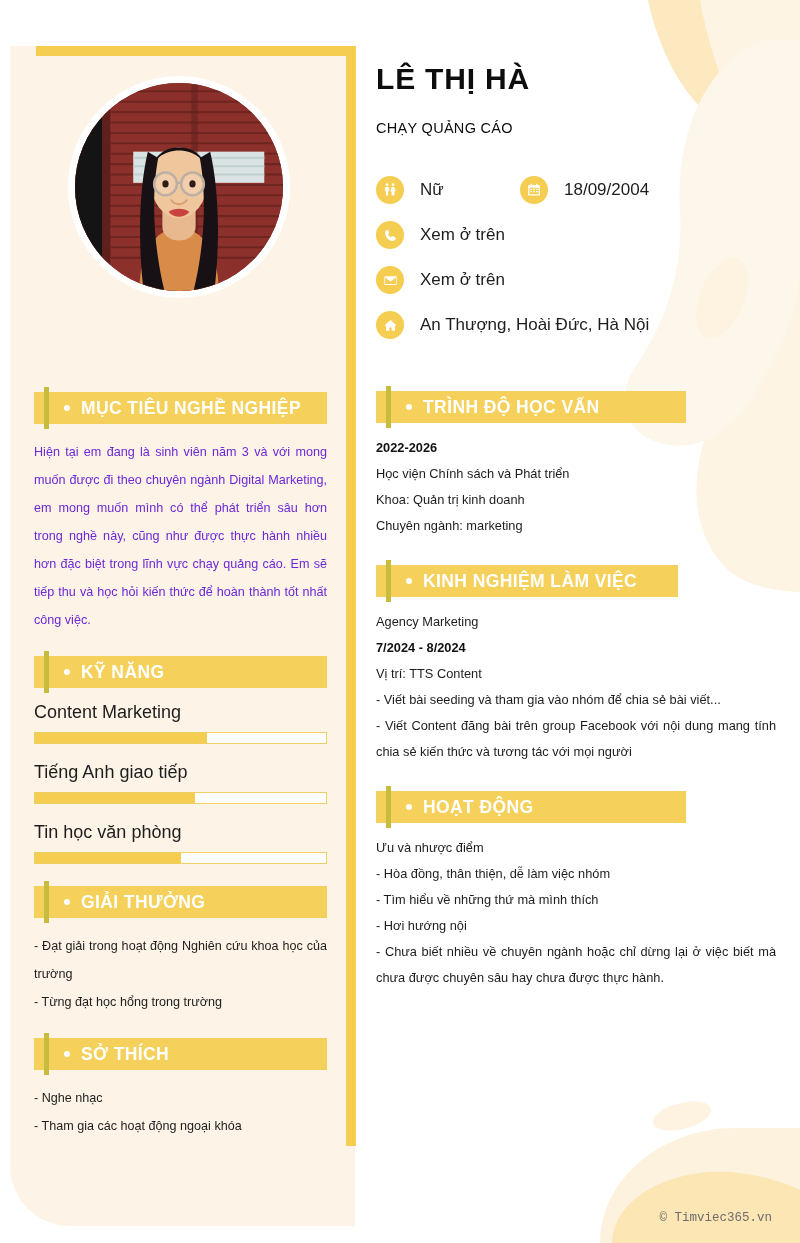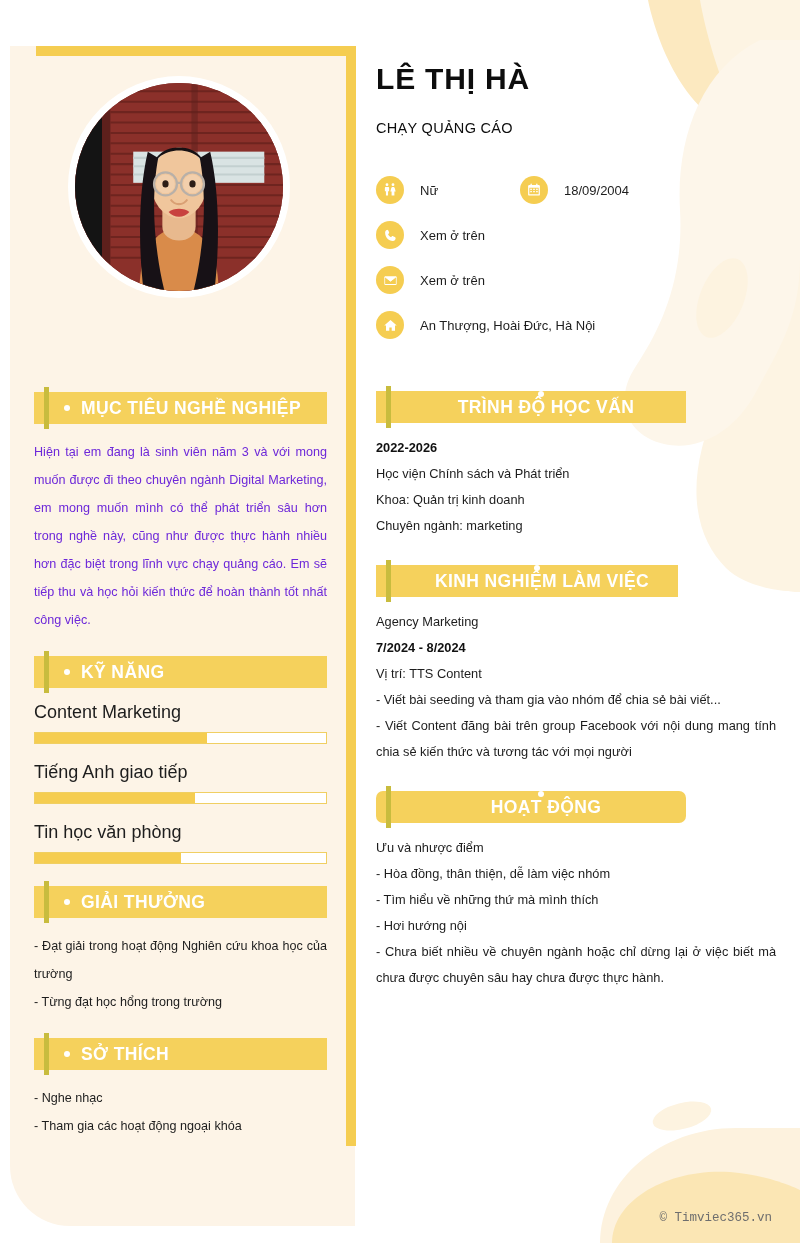--- a/index.html
+++ b/index.html
@@ -147,40 +147,40 @@
   .crow { display: flex; align-items: center; margin-bottom: 17px; }
   .cicon {
     width: 28px; height: 28px;
     border-radius: 50%;
     background: #f5cd51;
     flex: none;
     display: flex; align-items: center; justify-content: center;
     margin-right: 16px;
   }
   .cicon svg { display: block; }
-  .ctext { font-size: 13px; color: #1d1d1d; white-space: nowrap; }
+  .ctext { font-size: 17px; color: #1d1d1d; white-space: nowrap; }
   .crow-split { display: flex; align-items: center; margin-bottom: 17px; }
   .cslot { display: flex; align-items: center; }
   .cslot.first { width: 144px; }
 
   .right-sections { margin-top: 52px; }
   .rsec { margin-bottom: 26px; }
-  .rsec .sec-head { margin-bottom: 12px; flex-direction: column; }
+  .rsec .sec-head { margin-bottom: 12px; }
   .bold-line { font-size: 12.8px; font-weight: bold; line-height: 26px; color: #111111; }
   .r-line {
     font-size: 12.8px;
     line-height: 26px;
     color: #1d1d1d;
     text-align: justify;
   }
 
   
   .hw-edu { width: 310px; }
   .hw-exp { width: 302px; }
-  .hw-act { width: 310px; border-radius: 7px; }
+  .hw-act { width: 310px; }
 
   
   .footer {
     position: absolute;
     right: 28px; bottom: 18px;
     font-family: "Liberation Mono", "DejaVu Sans Mono", monospace;
     font-size: 12.5px;
     color: #6e6e6e;
     z-index: 6;
   }

